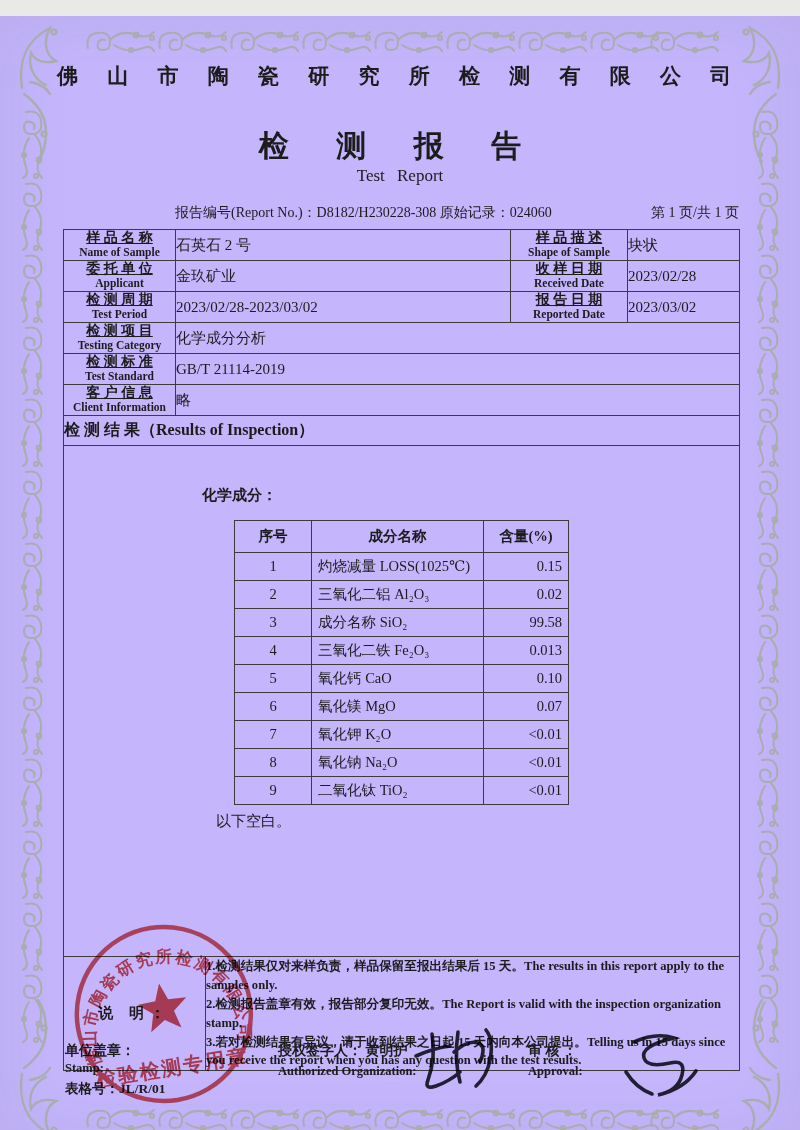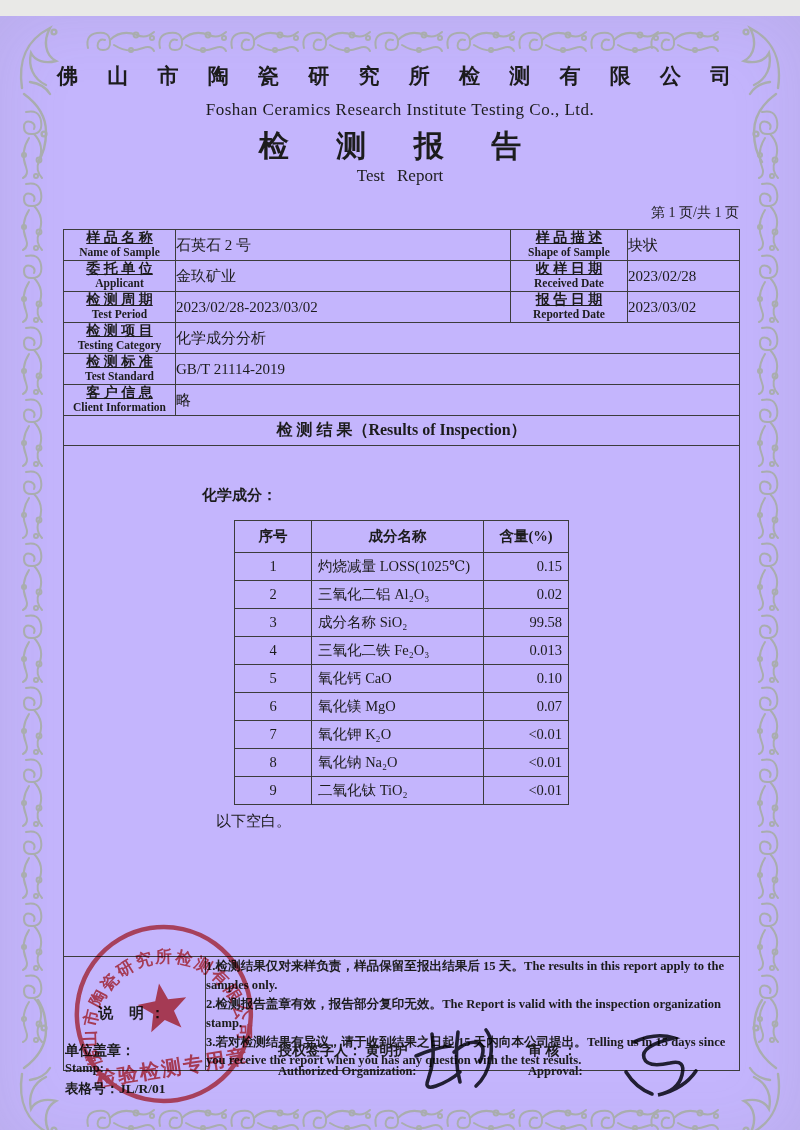--- a/index.html
+++ b/index.html
@@ -22,21 +22,21 @@
   .info-table{position:absolute;left:63px;top:213px;width:676px;}
   .info-table td{border:1.5px solid #3c3c3c;padding:0;overflow:hidden;}
   tr.r31{height:31px;}
   tr.rhead{height:30px;}
   tr.rbig{height:511px;}
   tr.rnotes{height:81px;}
   .lbl{text-align:center;font-weight:bold;line-height:1.15;}
   .lbl .cn{display:block;font-size:14px;text-decoration:underline;}
   .lbl .en{display:block;font-size:11.5px;}
   .val{font-size:15px;padding-left:10px;text-align:left;}
-  .sec-title{text-align:center;font-weight:bold;font-size:16px;}
+  .sec-title{text-align:left;font-weight:bold;font-size:16px;}
   .bigcell{position:relative;vertical-align:top;}
   .subtitle{position:absolute;left:138px;top:40px;font-size:15px;font-weight:bold;}
   .res-table{position:absolute;left:170px;top:74px;width:334px;}
   .res-table td,.res-table th{border:1.5px solid #3c3c3c;font-size:14.5px;padding:0 6px;}
   .res-table th{font-weight:bold;height:31px;}
   .res-table td{height:27px;}
   .c-no{text-align:center;}
   .c-name{text-align:left;}
   .c-val{text-align:right;padding-right:8px;}
   .endnote{position:absolute;left:152px;top:366px;font-size:15px;}
@@ -129,25 +129,27 @@
       <use href="#tile" transform="translate(782,956) rotate(90)"></use>
     </g>
 
     <use href="#corner" transform="translate(14,6)"></use>
     <use href="#corner" transform="translate(786,6) scale(-1,1)"></use>
     <use href="#corner" transform="translate(14,1124) scale(1,-1)"></use>
     <use href="#corner" transform="translate(786,1124) scale(-1,-1)"></use>
   </svg>
 
   <div class="abs center company-cn">佛 山 市 陶 瓷 研 究 所 检 测 有 限 公 司</div>
-  <div class="abs center company-en">Foshan Ceramics Research Institute Testing Co., Ltd.</div>
   <div class="abs center title-cn">检 测 报 告</div>
   <div class="abs center title-en">Test  Report</div>
 
   <div class="abs meta-line">
+    <div class="meta-left">
+      <span>报告编号(Report No.)：</span><span>D8182/H230228-308</span><span> 原始记录：</span><span>024060</span>
+    </div>
     <div class="meta-right">第 1 页/共 1 页</div>
   </div>
 
   <table class="info-table">
     <colgroup>
         <col style="width:112px">
         <col style="width:30px">
         <col style="width:305px">
         <col style="width:117px">
         <col style="width:112px">

